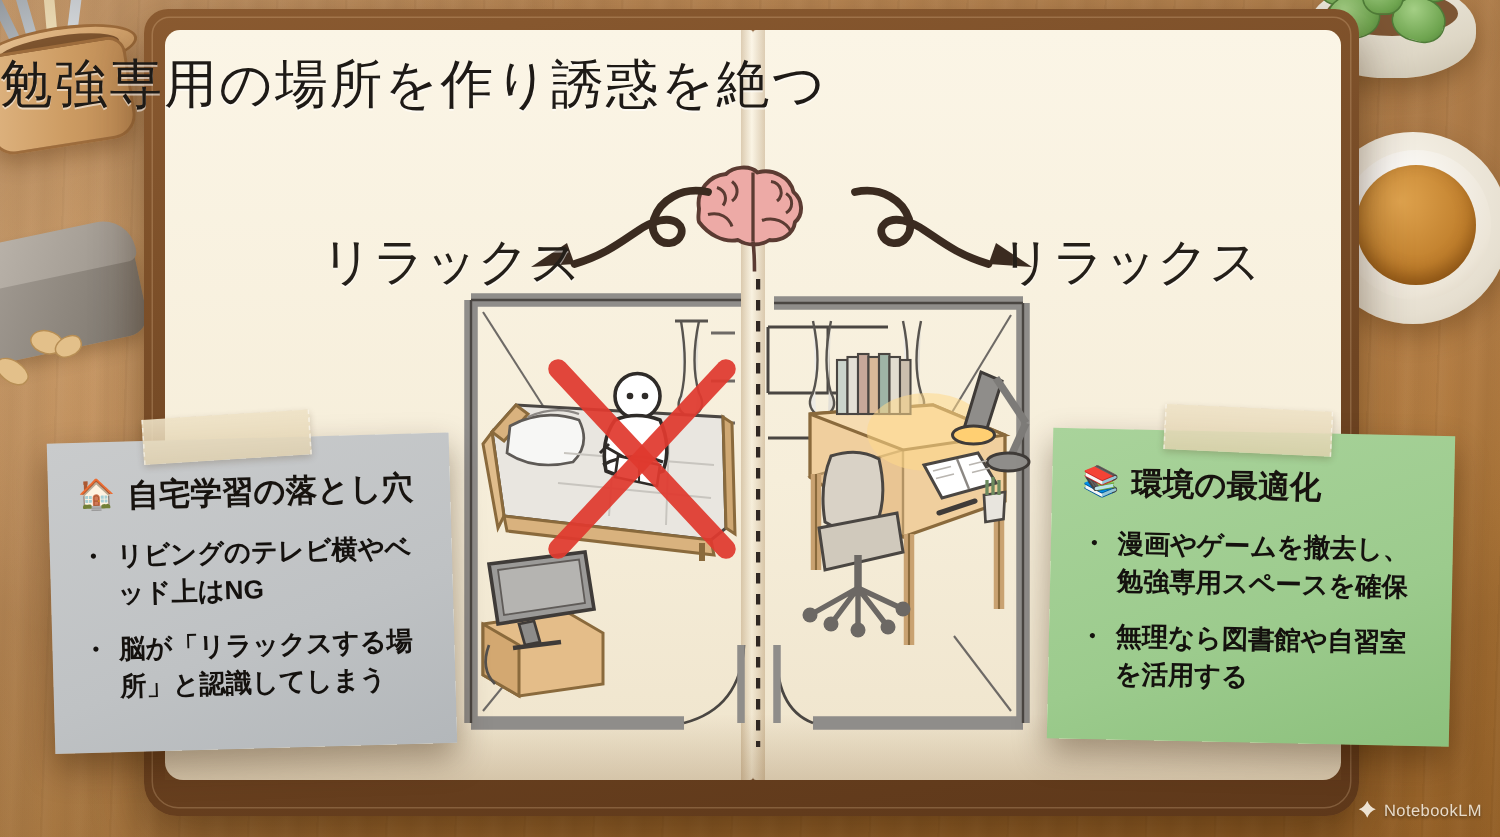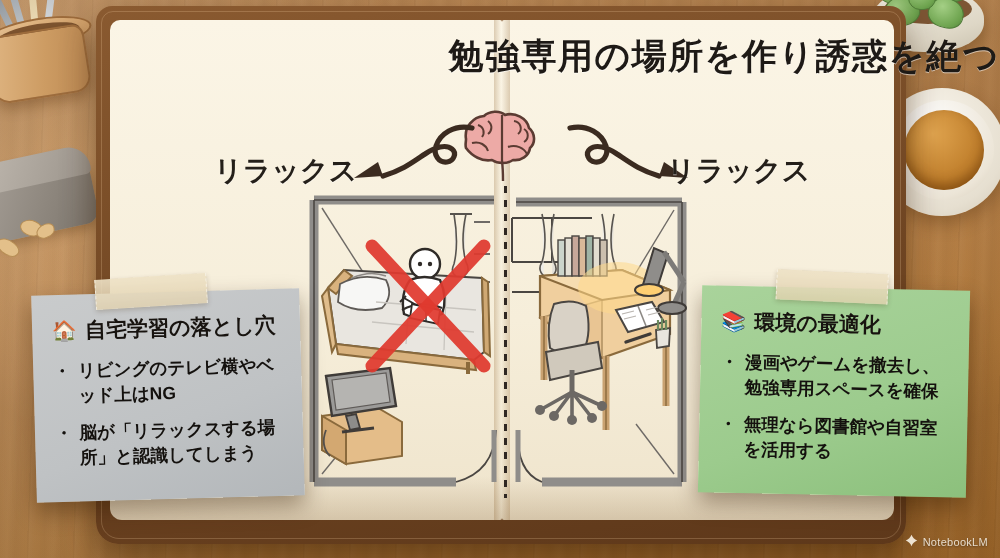--- a/index.html
+++ b/index.html
@@ -161,31 +161,31 @@
   }
   .page-bottom-shadow {
     position: absolute; left: 14px; bottom: 24px; width: 784px; height: 44px;
     background: linear-gradient(180deg, rgba(120,85,45,0) 0%, rgba(120,85,45,.22) 100%);
     pointer-events: none;
   }
 
   
   #page-title {
     position: absolute; left: 0; right: 0; top: 33px;
-    text-align: right;
-    font-size: 35px; font-weight: 700; letter-spacing: 1.5px;
+    text-align: left;
+    font-size: 35px; font-weight: 400; letter-spacing: 1.5px;
     color: #1e1a16;
     text-shadow: 0 1px 0 rgba(255,255,255,.55);
   }
 
   
   #brain-wrap { position: absolute; left: 458px; top: 105px; width: 86px; height: 78px; }
   .mode-label {
     position: absolute; top: 152px;
-    font-size: 28px; font-weight: 700; color: #241f19;
+    font-size: 34px; font-weight: 400; color: #241f19;
     text-shadow: 0 1px 0 rgba(255,255,255,.5);
   }
   #label-relax { left: 214px; }
   #label-focus { left: 667px; }
   #arrow-left  { position: absolute; left: 336px; top: 118px; width: 140px; height: 72px; }
   #arrow-right { position: absolute; left: 566px; top: 118px; width: 140px; height: 72px; }
 
   
   #scene-left  { position: absolute; left: 306px; top: 192px; width: 196px; height: 300px; }
   #scene-right { position: absolute; left: 506px; top: 192px; width: 200px; height: 300px; }

